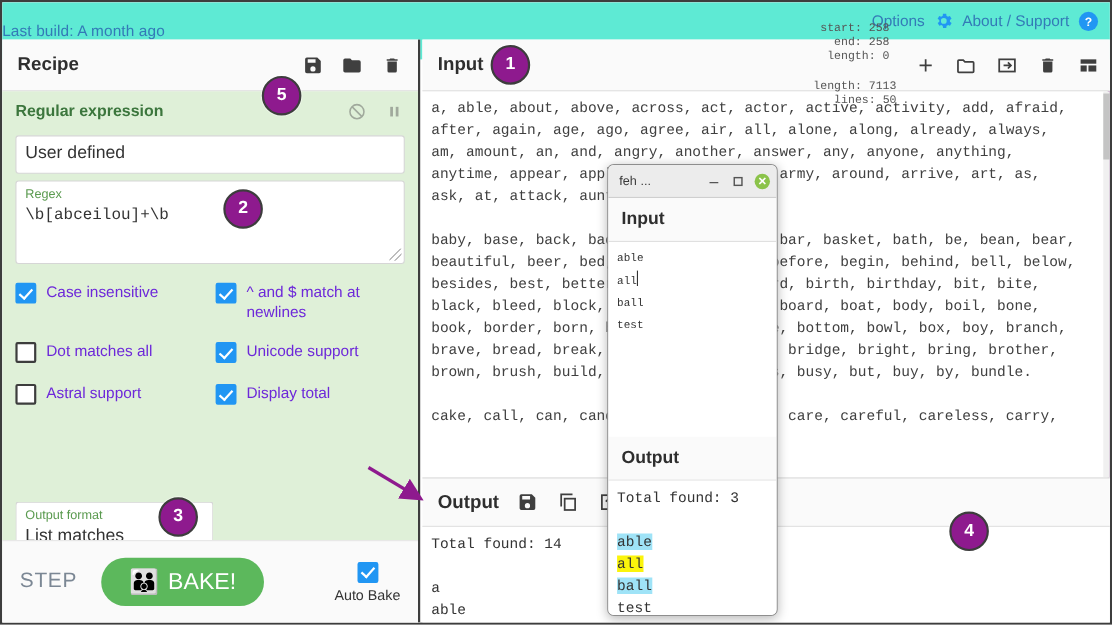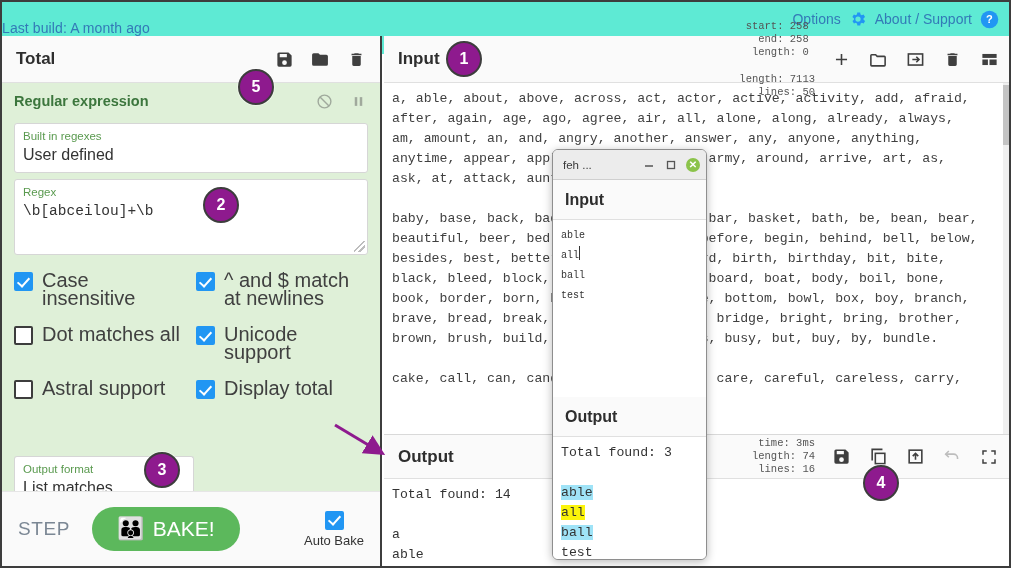--- a/index.html
+++ b/index.html
@@ -92,21 +92,21 @@
     border: 2px solid #3d3d3d; background: #fff; margin-top: 1px;
   }
   .box.on {
     background: #2196f3; border-color: #2196f3;
     display: flex; align-items: center; justify-content: center;
   }
   .box.on::after {
     content: ""; width: 5px; height: 10px; margin-top: -2px;
     border: solid #fff; border-width: 0 2.4px 2.4px 0; transform: rotate(42deg);
   }
-  .chk-label { color: #404040; font-size: 20px; line-height: 18px; }
+  .chk-label { color: #6d28d9; font-size: 14px; line-height: 18px; }
 
   .outfmt {
     position: absolute; left: 12px; bottom: 0; width: 180px;
     background: #fff; border: 1px solid #d6d6d6; border-bottom: none;
     border-radius: 3px 3px 0 0; padding: 5px 8px 4px 8px;
   }
 
   .bake-bar {
     position: absolute; left: 0; right: 0; bottom: 0; height: 75px;
     background: #fafafa; border-top: 1px solid #e6e6e6;
@@ -229,21 +229,21 @@
         <svg width="19" height="19" viewBox="0 0 24 24">
             <circle cx="12" cy="12" r="11" fill="#2196f3"></circle>
             <text x="12" y="17" font-size="14" font-weight="bold" fill="#fff" text-anchor="middle" font-family="Liberation Sans, sans-serif">?</text>
           </svg>
       </span>
     </div>
   </div>
 
   <div class="recipe-pane">
     <div class="pane-title-bar">
-      <span class="pane-title">Total</span>
+      <span class="pane-title">Recipe</span>
       <div class="title-icons">
         <span class="ticon">
           <svg width="19" height="19" viewBox="0 0 24 24" fill="#3f3f3f">
               <path d="M17 3H5a2 2 0 00-2 2v14a2 2 0 002 2h14a2 2 0 002-2V7l-4-4zm-5 16a3 3 0 113-3 3 3 0 01-3 3zm3-10H6V5h9z"></path>
             </svg>
         </span>
         <span class="ticon">
           <svg width="21" height="19" viewBox="0 0 24 24" fill="#3f3f3f">
               <path d="M10 4H4a2 2 0 00-2 2v12a2 2 0 002 2h16a2 2 0 002-2V8a2 2 0 00-2-2h-8z"></path>
             </svg>
@@ -270,21 +270,20 @@
           <span class="ticon">
             <svg width="15" height="15" viewBox="0 0 24 24" fill="#555">
                 <rect x="6" y="5" width="4" height="14"></rect>
                 <rect x="14" y="5" width="4" height="14"></rect>
               </svg>
           </span>
         </div>
       </div>
 
       <div class="field">
-        <div class="field-label">Built in regexes</div>
         <div class="field-value">User defined</div>
       </div>
 
       <div class="field regex-field">
         <div class="field-label">Regex</div>
         <div class="field-value mono">\b[abceilou]+\b</div>
         <div class="resize-grip"></div>
         <div class="badge" style="left:188px;top:7px;">2</div>
       </div>
 
@@ -396,27 +395,20 @@
 brave, bread, break, breakfast, breathe, bridge, bright, bring, brother,
 brown, brush, build, burn, business, bus, busy, but, buy, by, bundle.
 
 cake, call, can, candle, cap, car, card, care, careful, careless, carry,</div>
     <div class="input-scroll">
       <div class="input-scroll-thumb"></div>
     </div>
 
     <div class="out-head">
       <span class="pane-title">Output</span>
-      <div class="metrics">
-        <div class="col">
-          <div class="row"><span>time:</span> <span>3ms</span></div>
-          <div class="row"><span>length:</span> <span>74</span></div>
-          <div class="row"><span>lines:</span> <span>16</span></div>
-        </div>
-      </div>
       <div class="io-icons">
         <span class="ticon">
           <svg width="19" height="19" viewBox="0 0 24 24" fill="#3f3f3f">
               <path d="M17 3H5a2 2 0 00-2 2v14a2 2 0 002 2h14a2 2 0 002-2V7l-4-4zm-5 16a3 3 0 113-3 3 3 0 01-3 3zm3-10H6V5h9z"></path>
             </svg>
         </span>
         <span class="ticon">
           <svg width="19" height="19" viewBox="0 0 24 24" fill="none" stroke="#3f3f3f" stroke-width="2">
               <rect x="8" y="8" width="12" height="13"></rect>
               <path d="M5 16H4V3h12v1"></path>

